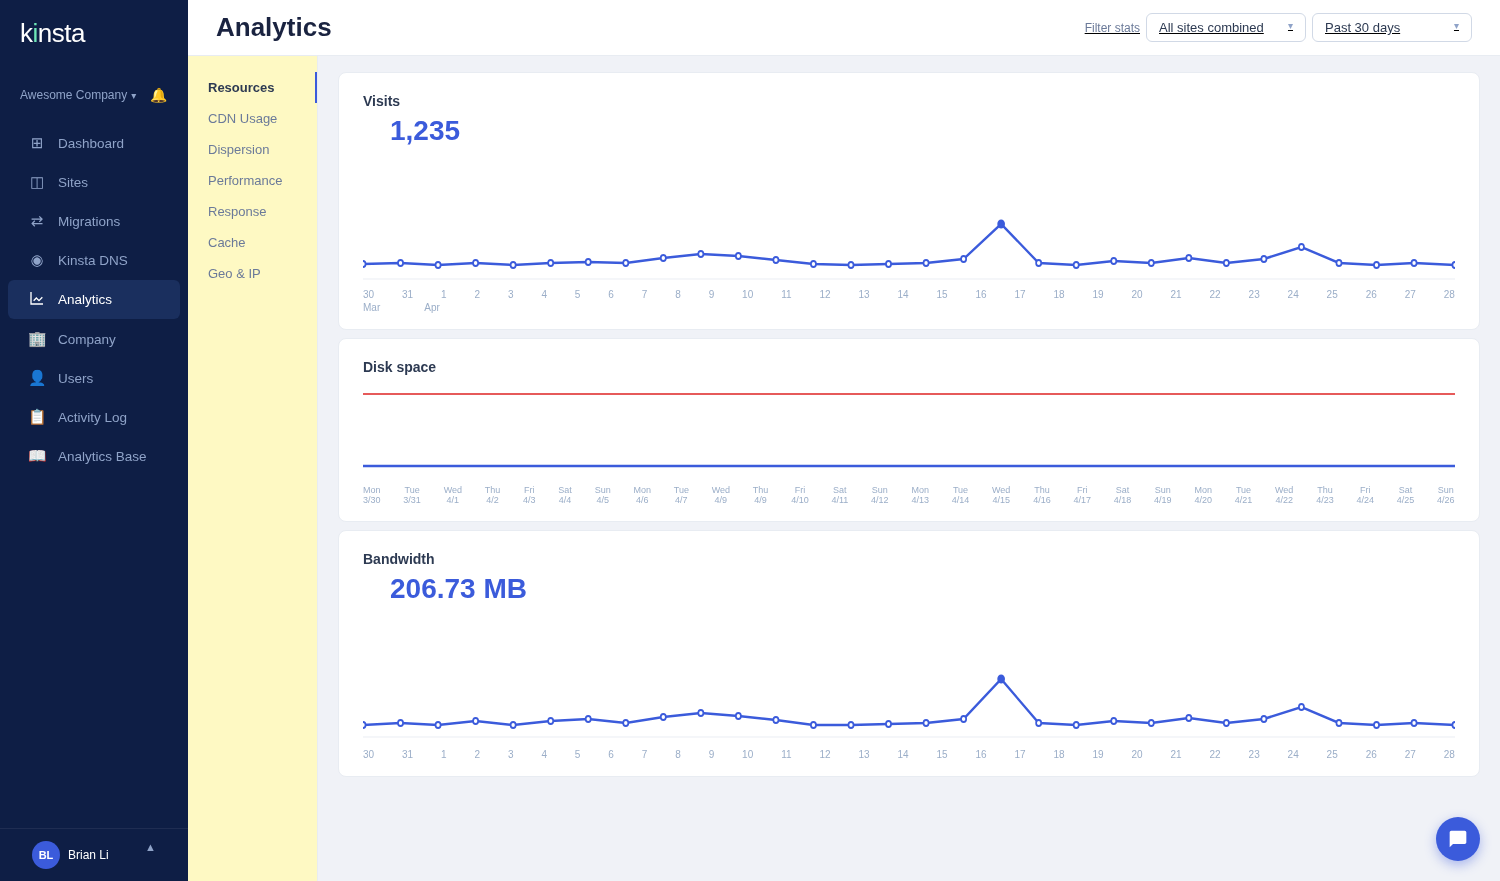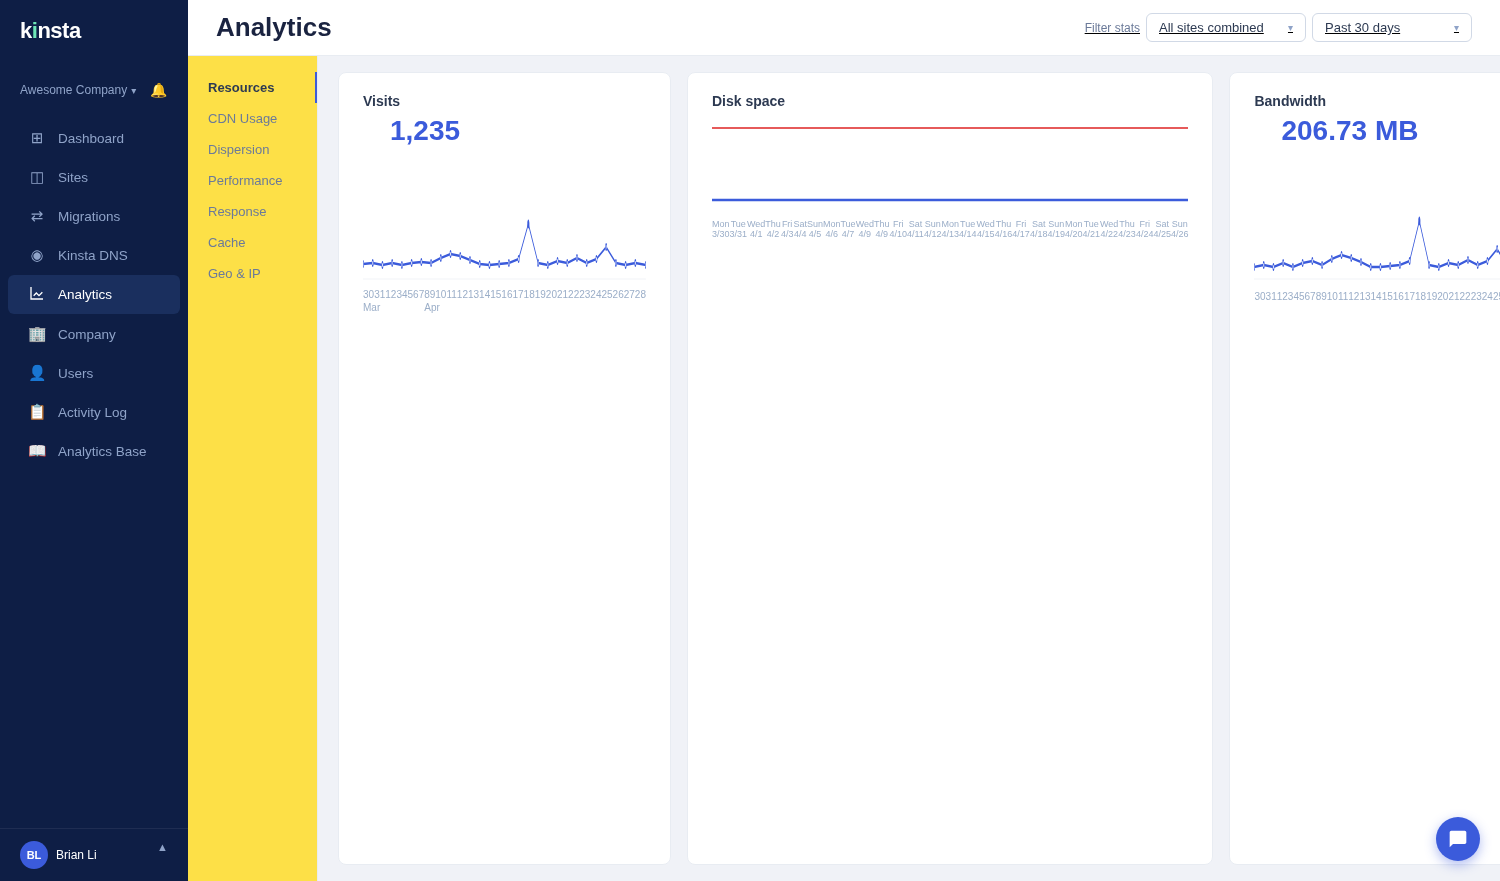--- a/index.html
+++ b/index.html
@@ -14,22 +14,22 @@
       flex-shrink: 0;
       color: #fff;
     }
     .sidebar-logo {
       padding: 18px 20px 10px;
       display: flex;
       align-items: center;
       gap: 8px;
     }
     .logo-text {
-      font-size: 22px;
-      font-weight: 700;
+      font-size: 26px;
+      font-weight: 400;
       color: #fff;
       letter-spacing: -0.5px;
     }
     .logo-text span { color: #6ee7b7; }
     .company-row {
       display: flex;
       align-items: center;
       justify-content: space-between;
       padding: 4px 20px 16px;
       margin-top: 24px;
@@ -55,21 +55,21 @@
       font-size: 13.5px;
       cursor: pointer;
       border-radius: 6px;
       margin: 1px 8px;
       transition: background 0.15s;
     }
     .nav-item.active { background: #1a2f5e; color: #fff; }
     .nav-icon { width: 18px; text-align: center; font-size: 15px; flex-shrink: 0; }
 
     .sidebar-footer {
-      padding: 12px 20px;
+      padding: 12px 32px;
       border-top: 1px solid rgba(255,255,255,0.07);
       display: flex;
       justify-content: space-between;
     }
     .user-info { display: flex; align-items: center; gap: 8px; }
     .avatar {
       width: 28px; height: 28px; border-radius: 50%;
       background: #3b5bdb;
       display: flex; align-items: center; justify-content: center;
       font-size: 11px; color: #fff; font-weight: 600;
@@ -87,21 +87,21 @@
       display: flex;
       align-items: center;
       justify-content: space-between;
       border-bottom: 1px solid #e8ecf2;
       flex-shrink: 0;
     }
     .page-title { font-size: 26px; font-weight: 700; color: #1a2340; }
     .filter-row { display: flex; align-items: center; gap: 6px; text-decoration: underline; }
     .filter-label { font-size: 12px; color: #6b7a99; }
     .filter-select {
-      display: flex; align-items: center; gap: 6px;
+      display: flex; align-items: flex-start; gap: 6px;
       border: 1px solid #d1d9e6;
       border-radius: 6px;
       padding: 6px 12px;
       font-size: 13px;
       color: #2d3a52;
       background: #fff;
       cursor: pointer;
       min-width: 160px;
       justify-content: space-between;
     }
@@ -110,42 +110,42 @@
     
     .content-area {
       display: flex;
       flex: 1;
       overflow: hidden;
     }
 
     
     .sub-nav {
       width: 130px;
-      background: #fde047;
+      background: #fef9c3;
       border-right: 1px solid #e8ecf2;
       padding: 16px 0;
       flex-shrink: 0;
     }
     .sub-nav-item {
       padding: 8px 20px;
       font-size: 13px;
       color: #6b7a99;
       cursor: pointer;
       border-right: 2px solid transparent;
     }
     .sub-nav-item.active { color: #2d3a52; font-weight: 600; border-right: 2px solid #3b5bdb; }
 
     
     .charts-area {
       flex: 1;
       overflow-y: auto;
       padding: 16px 20px;
       display: flex;
-      flex-direction: row;
-      gap: 16px;
+      flex-direction: column;
+      gap: 8px;
     }
 
     .chart-card {
       background: #fff;
       border-radius: 8px;
       padding: 20px 24px 16px;
       border: 1px solid #e8ecf2;
     }
 
     .chart-title { font-size: 14px; font-weight: 600; color: #2d3a52; margin-bottom: 6px; }

